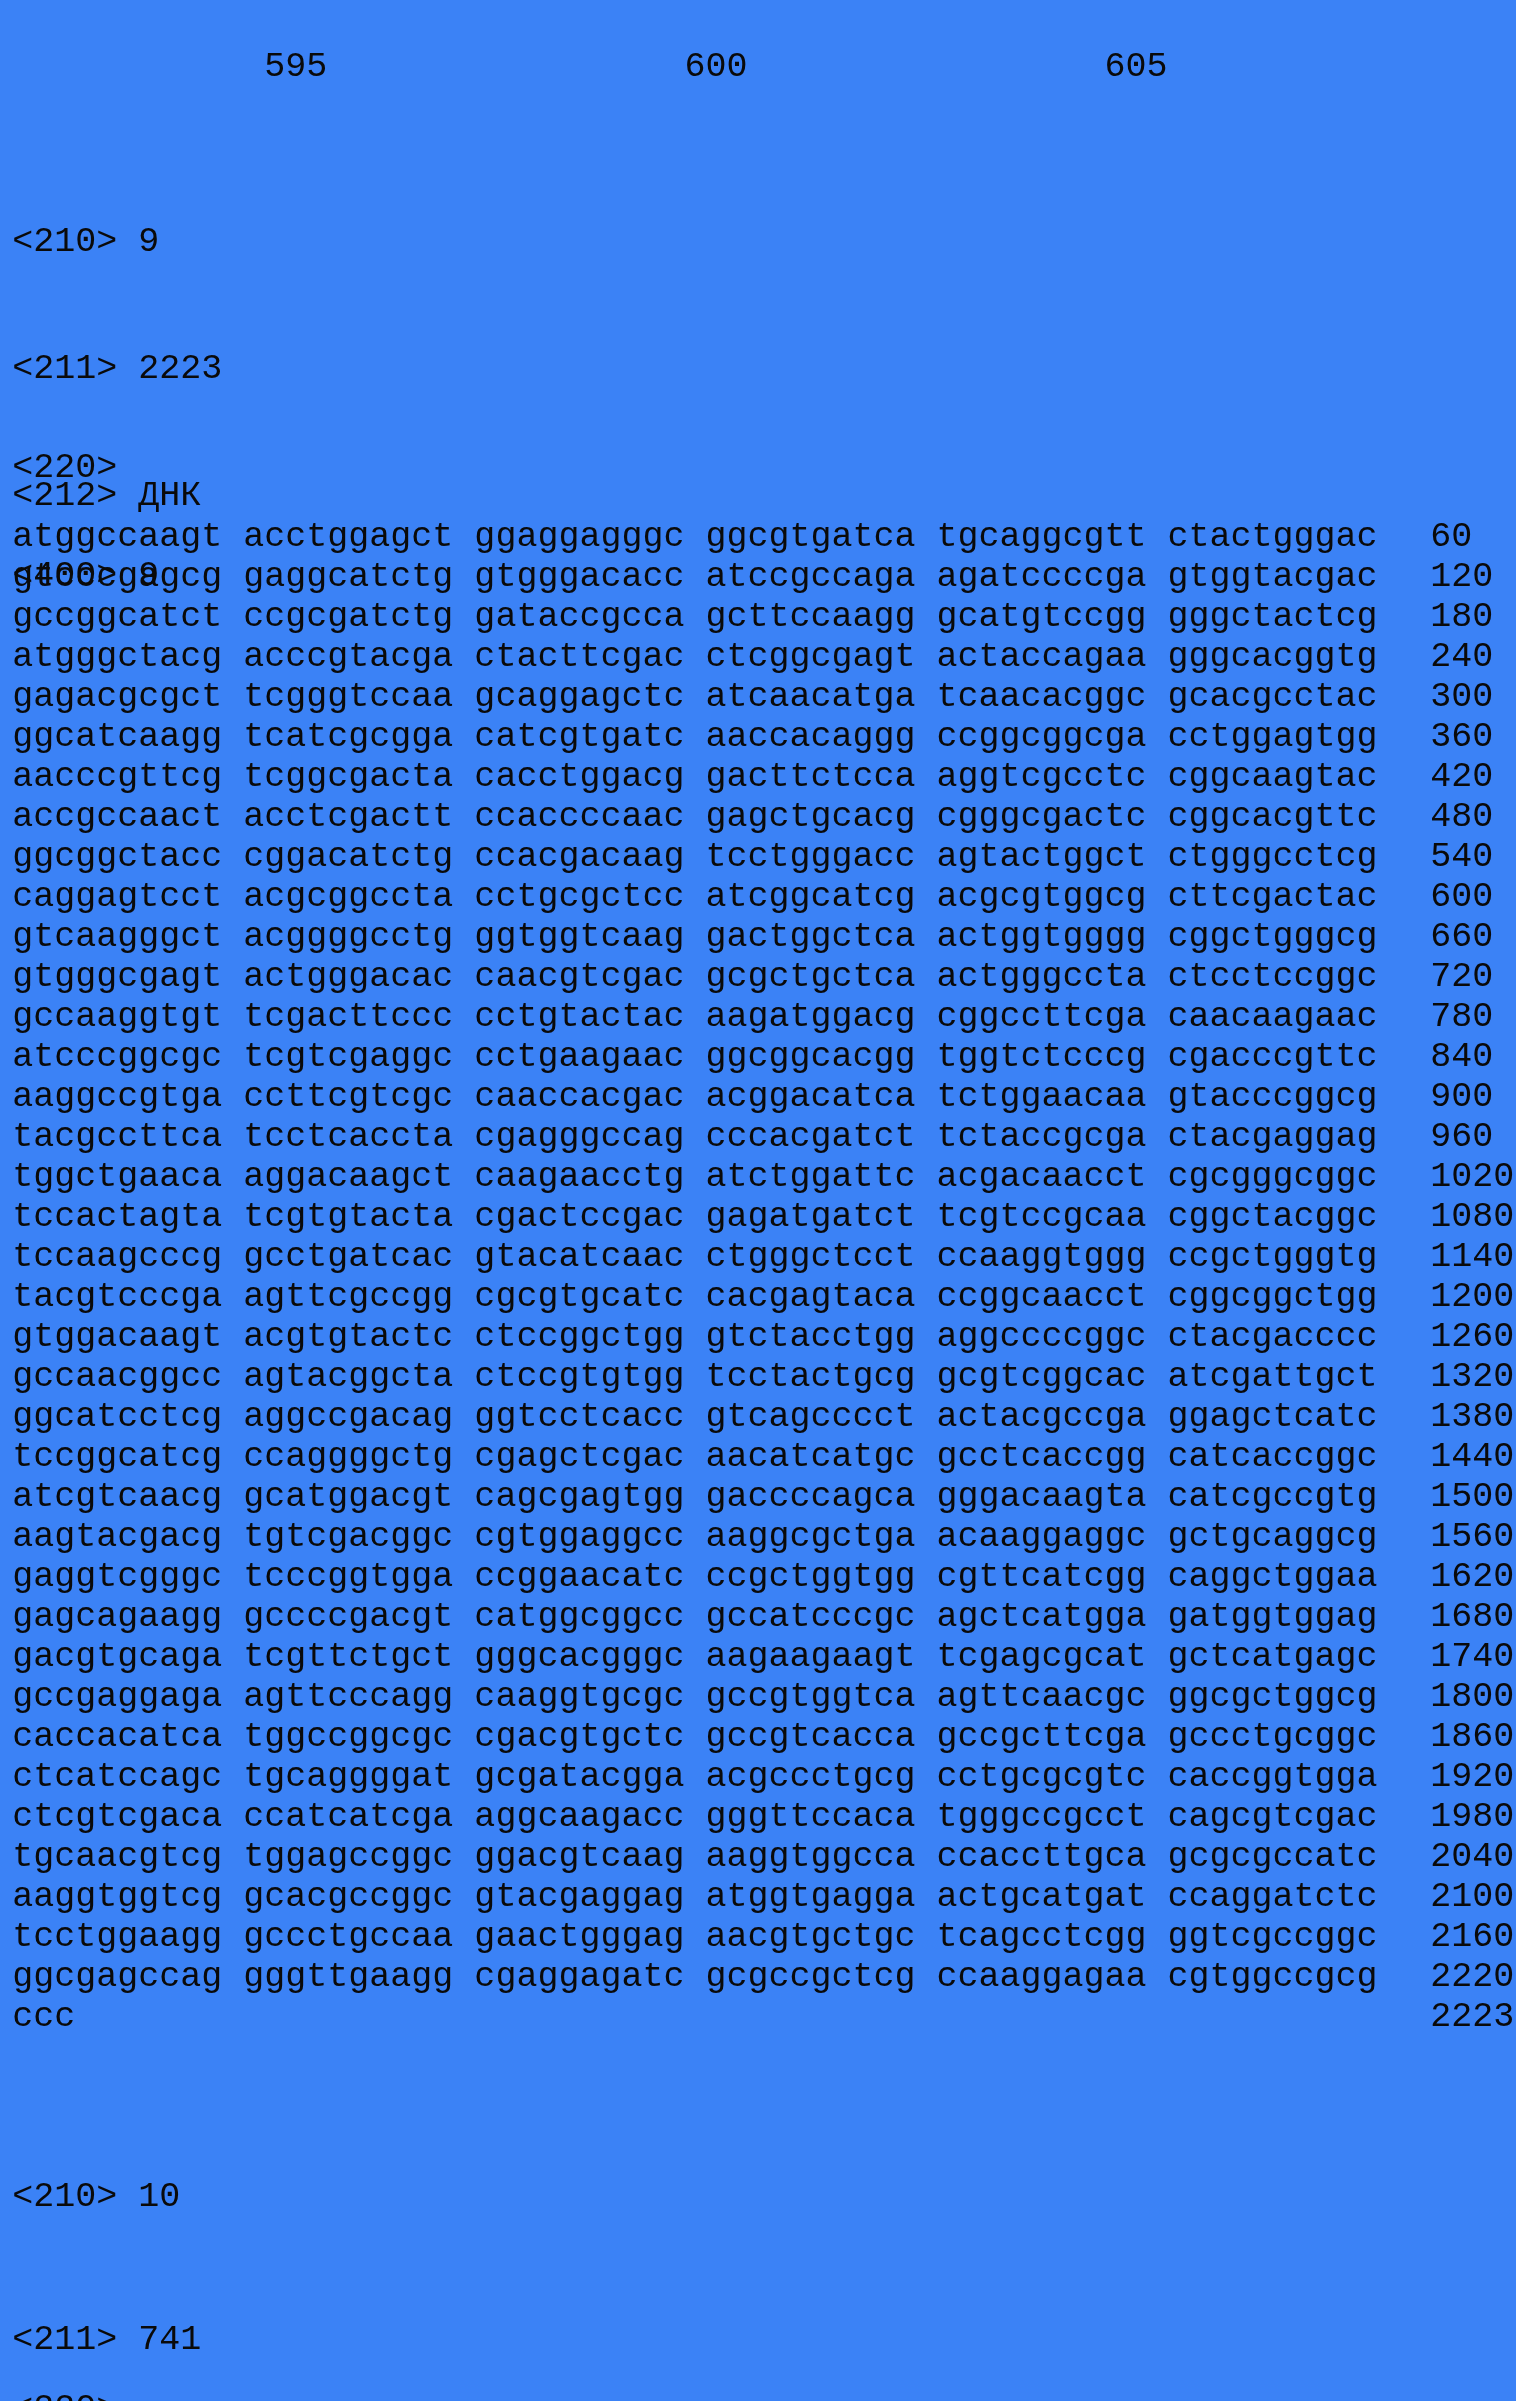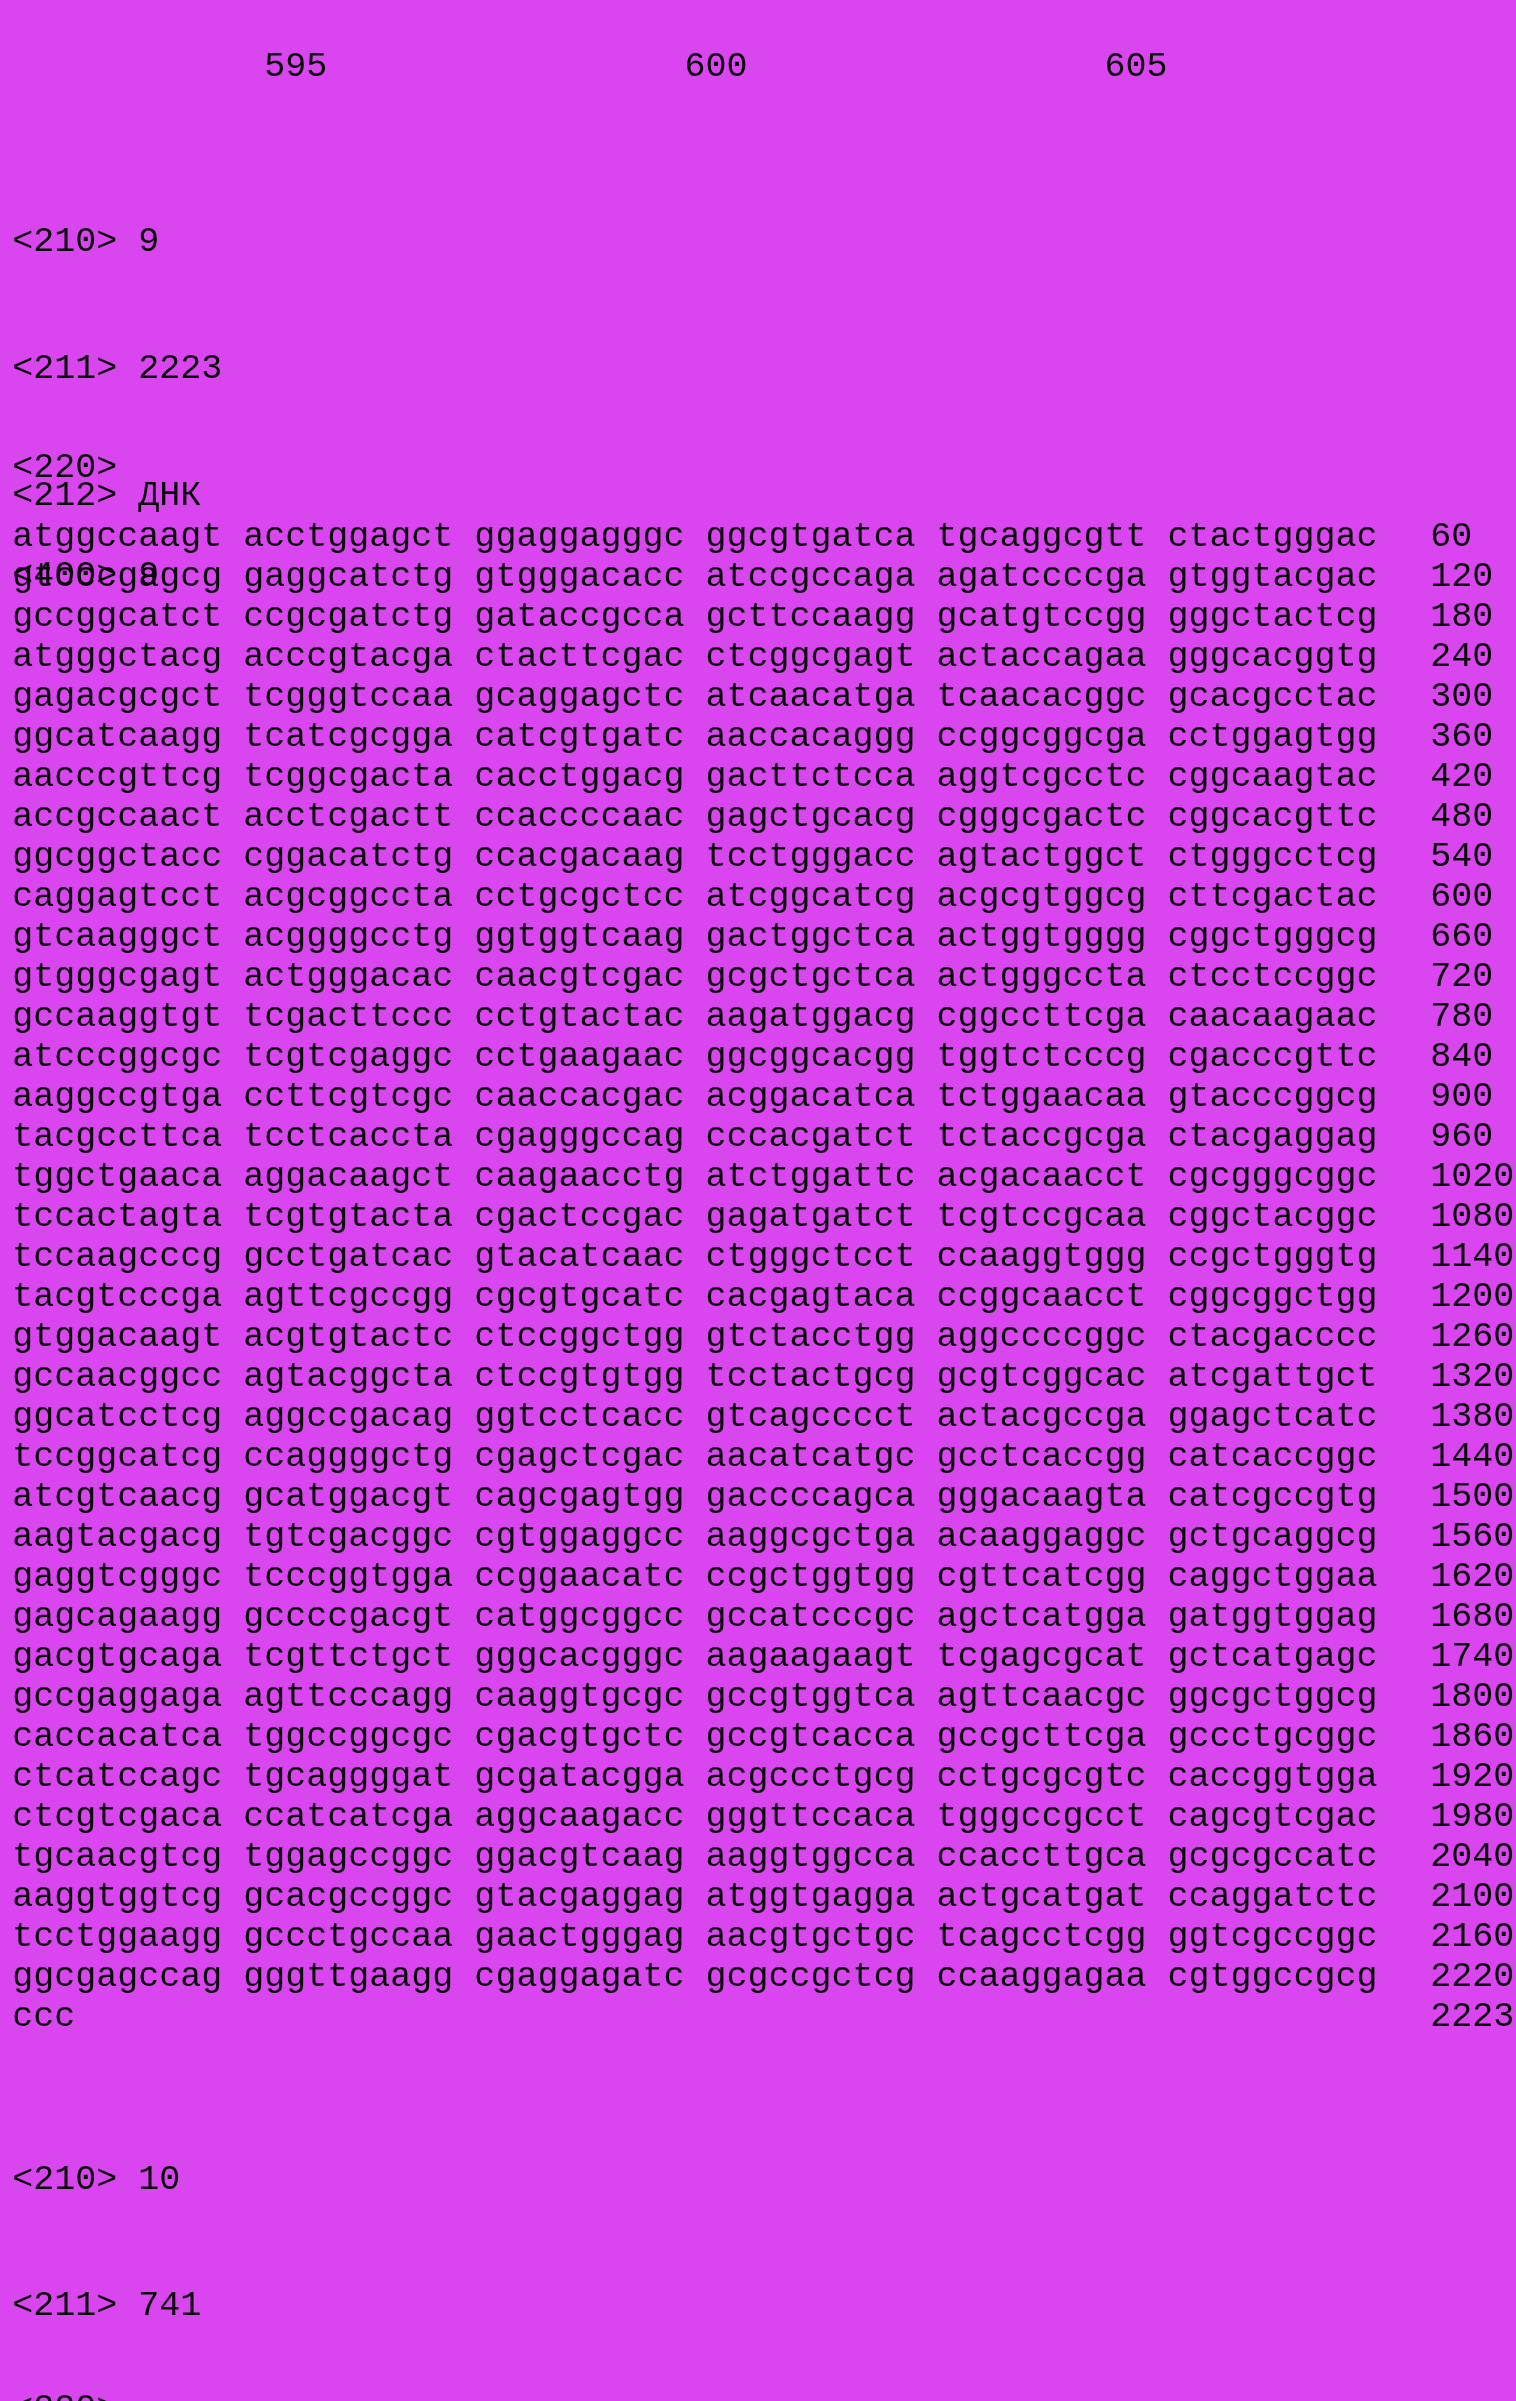--- a/index.html
+++ b/index.html
@@ -1,38 +1,38 @@
 <!DOCTYPE html>
 <html style="font-size:14px"><head>
 <meta charset="utf-8">
 <style>
   html,body{margin:0;padding:0;background:#ffffff;}
   .page{
     position:relative;
     width:1516px;height:2401px;
-    background:#d946ef;
+    background:#3b82f6;
     color:#0a0a0a;
     font-family:"Liberation Mono","DejaVu Sans Mono",monospace;
     font-size:35px;
     overflow:hidden;
   }
   .abs{position:absolute;left:12.3px;white-space:pre;}
   .ruler{top:7px;}
   .hdr line,.tagline{white-space:pre;}
   .block-seq9-header{top:139px;}
   .block-seq9-header .tagline{line-height:47px;height:47px;}
   .block-seq9-feature{top:365px;}
   .block-seq9-feature .tagline{line-height:47px;height:47px;}
   .block-seq9-400{top:476px;text-align:center;}
   .block-seq9-400 .tagline{line-height:41px;height:41px;}
   .seq-lines{top:517px;}
   .srow{position:relative;line-height:40px;height:40px;white-space:pre;}
   .srow .num{position:absolute;left:1418px;top:0;}
   .block-seq10-header{top:2077px;}
-  .block-seq10-header .tagline{line-height:46px;height:46px;}
+  .block-seq10-header .tagline{line-height:46px;height:46px;margin-top:17px;}
   .block-seq10-feature{top:2306px;}
   .block-seq10-feature .tagline{line-height:46px;height:46px;}
   .val{margin-left:21px;}
 </style>
 </head>
 <body>
 
 <div class="page">
 
   <div class="abs ruler">

